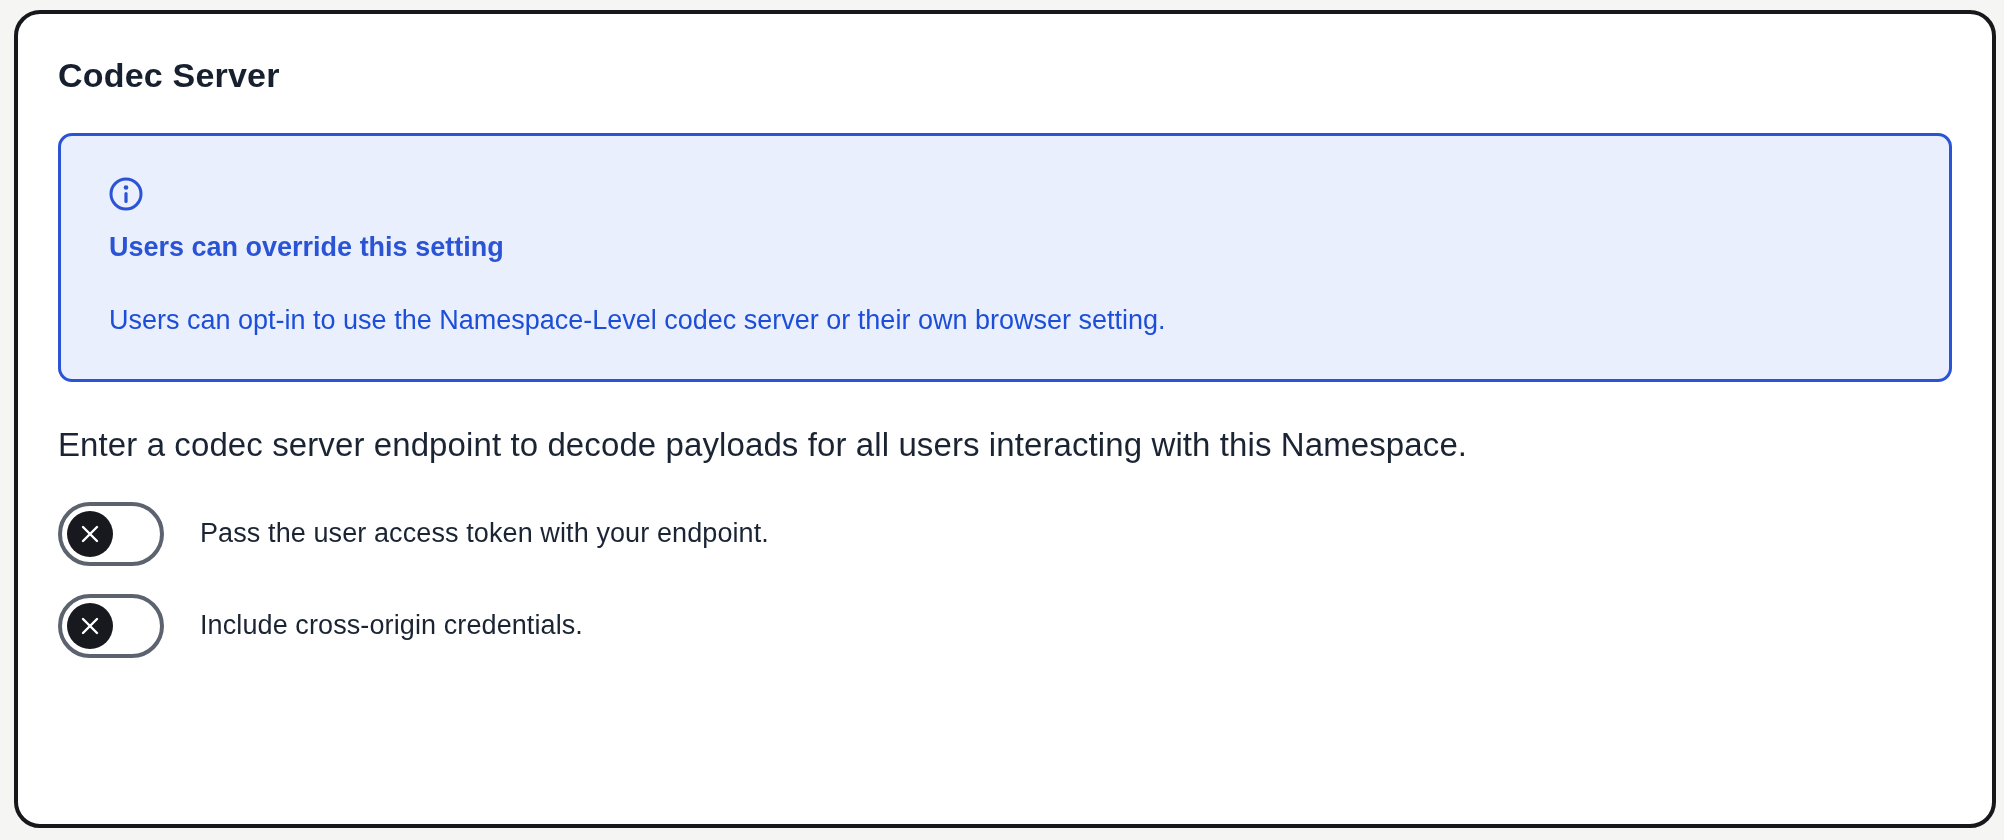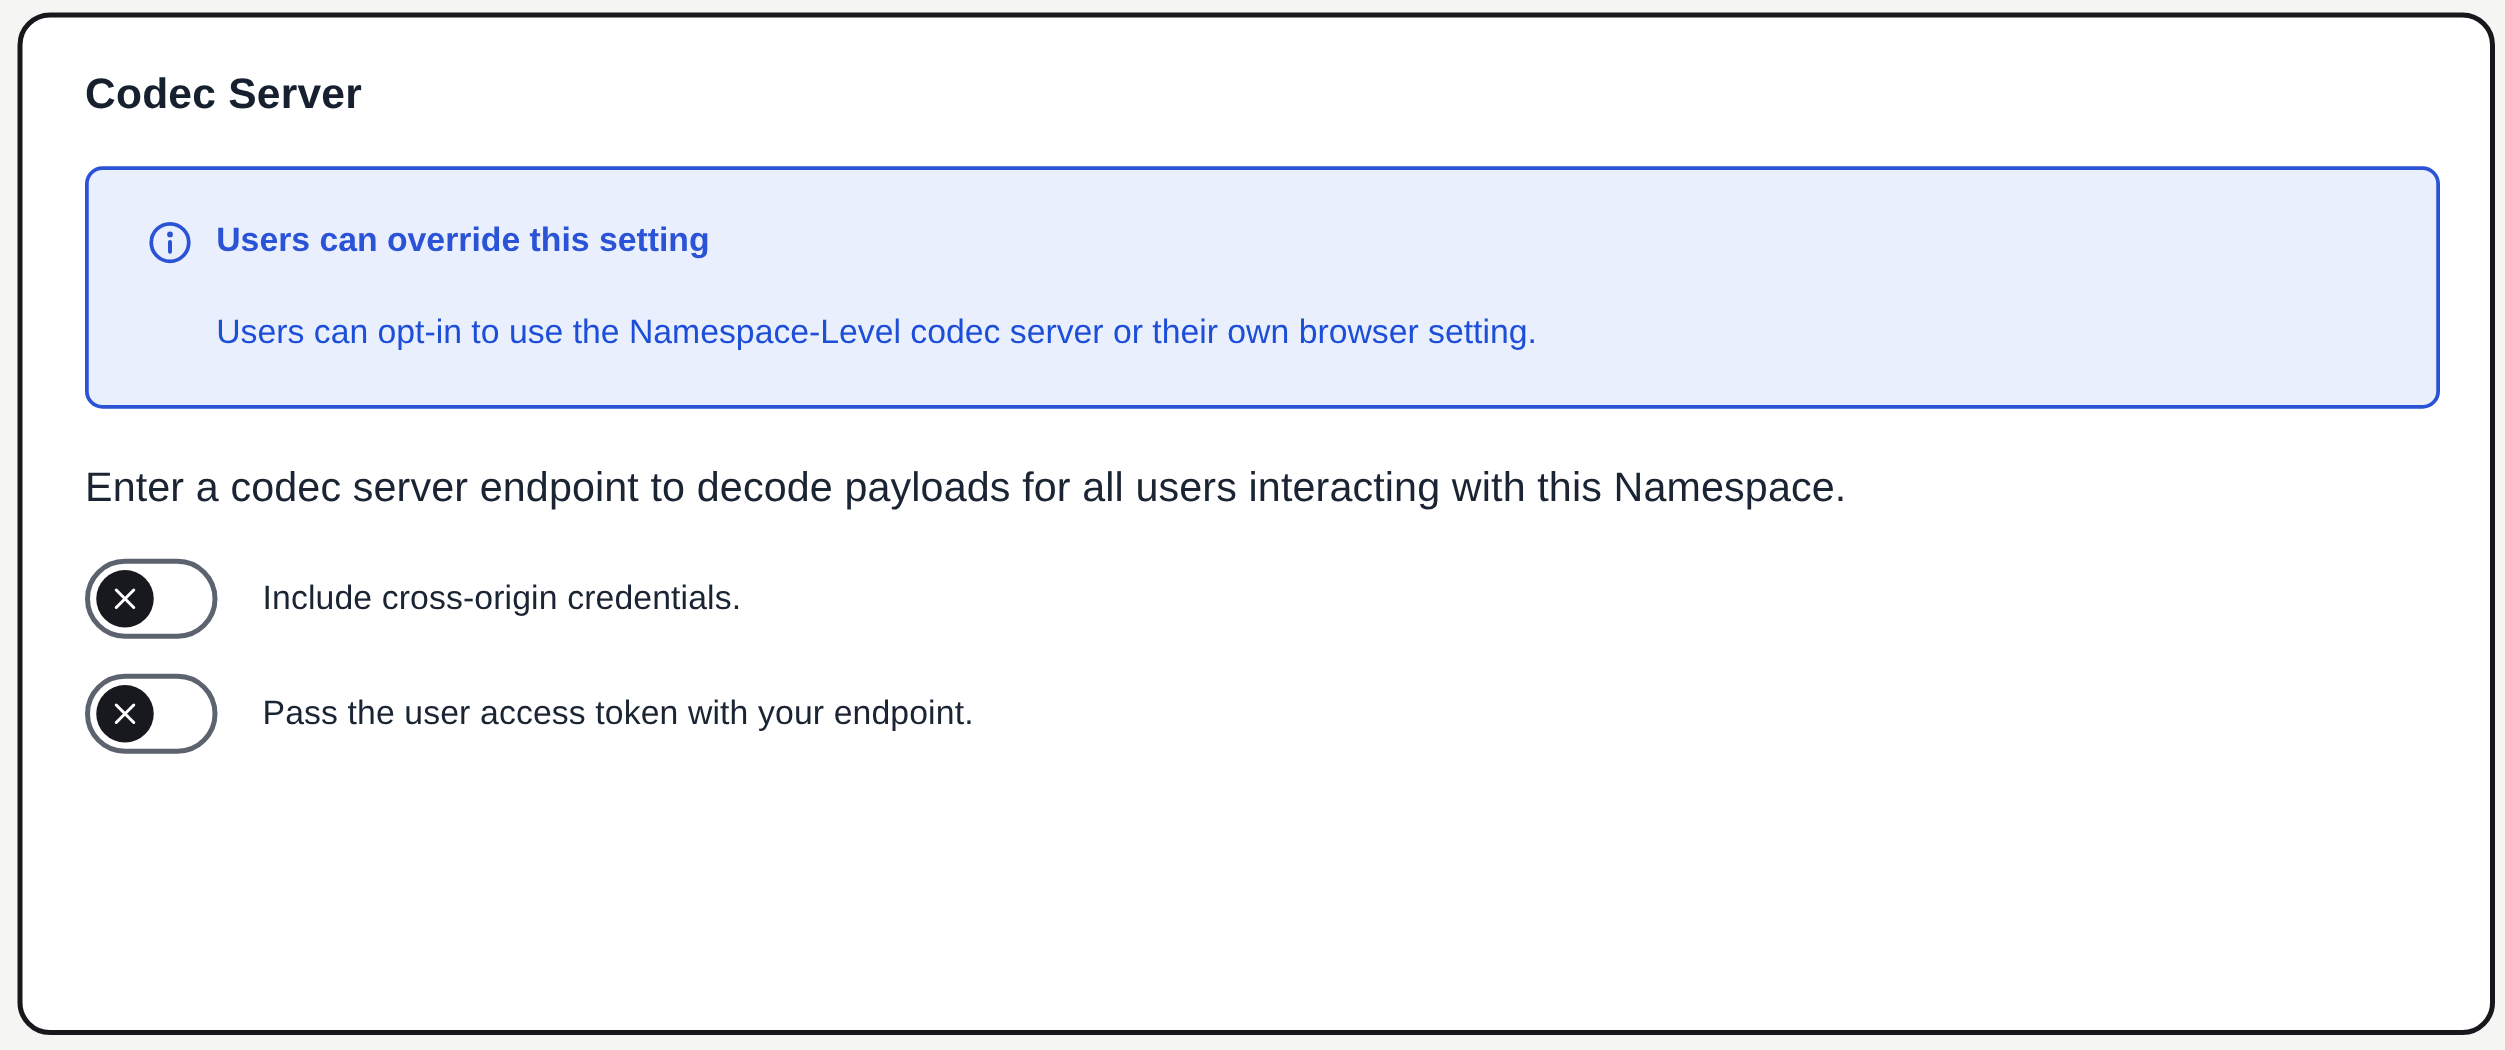--- a/index.html
+++ b/index.html
@@ -12,40 +12,41 @@
     overflow: hidden;
   }
 
   .card {
     position: absolute;
     left: 14px; top: 10px;
     width: 1982px; height: 818px;
     background: #ffffff;
     border: 4px solid #17181c;
     border-radius: 26px;
-    padding: 42px 40px 34px 50px;
+    padding: 42px 40px 34px 40px;
   }
 
   .page-title {
     font-size: 34px;
     font-weight: 700;
     color: #16202e;
     letter-spacing: 0.2px;
     margin-bottom: 38px;
   }
 
   .info-banner {
     border: 3px solid #2b53d6;
     background: #e9effc;
     border-radius: 14px;
     padding: 40px 48px 42px 48px;
     display: flex;
     align-items: flex-start;
     gap: 20px;
     margin-bottom: 44px;
+    flex-direction: column;
   }
 
   .info-icon-wrap {
     flex: 0 0 auto;
     width: 34px; height: 34px;
     margin-top: 1px;
   }
 
   .info-banner-text { flex: 1 1 auto; }
 
@@ -152,28 +153,28 @@
 
   <div class="toggle-row">
     <button class="toggle">
       <span class="toggle-knob">
         <svg width="24" height="24" viewBox="0 0 24 24">
           <line x1="5" y1="5" x2="19" y2="19" stroke="#ffffff" stroke-width="2.4" stroke-linecap="round"></line>
           <line x1="19" y1="5" x2="5" y2="19" stroke="#ffffff" stroke-width="2.4" stroke-linecap="round"></line>
         </svg>
       </span>
     </button>
-    <span class="toggle-label">Include cross-origin credentials.</span>
+    <span class="toggle-label">Pass the user access token with your endpoint.</span>
   </div>
 
   <div class="toggle-row">
     <button class="toggle">
       <span class="toggle-knob">
         <svg width="24" height="24" viewBox="0 0 24 24">
           <line x1="5" y1="5" x2="19" y2="19" stroke="#ffffff" stroke-width="2.4" stroke-linecap="round"></line>
           <line x1="19" y1="5" x2="5" y2="19" stroke="#ffffff" stroke-width="2.4" stroke-linecap="round"></line>
         </svg>
       </span>
     </button>
-    <span class="toggle-label">Pass the user access token with your endpoint.</span>
+    <span class="toggle-label">Include cross-origin credentials.</span>
   </div>
 
 </div>
 
 </body></html>

